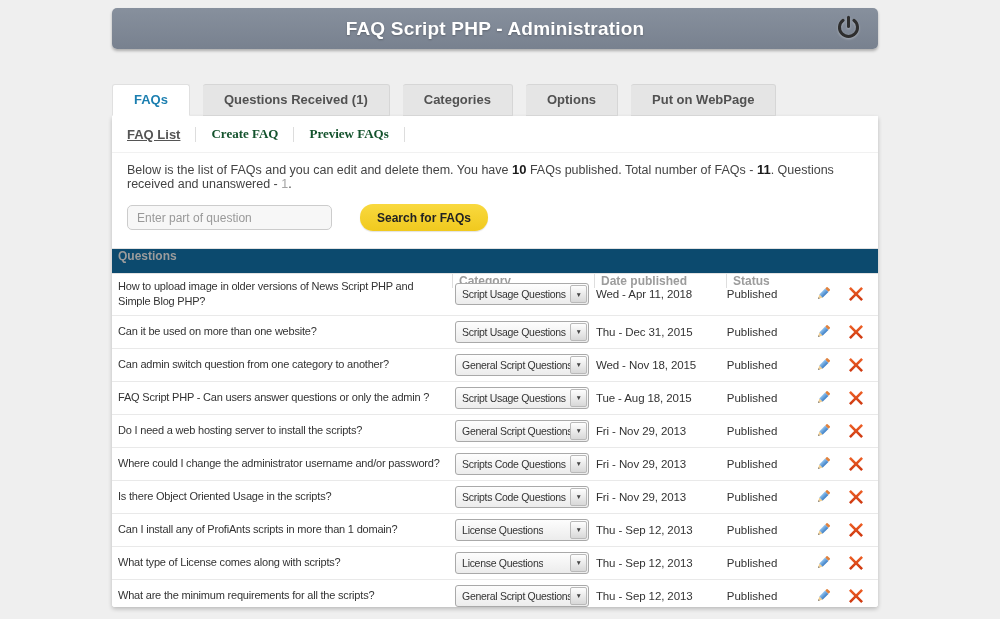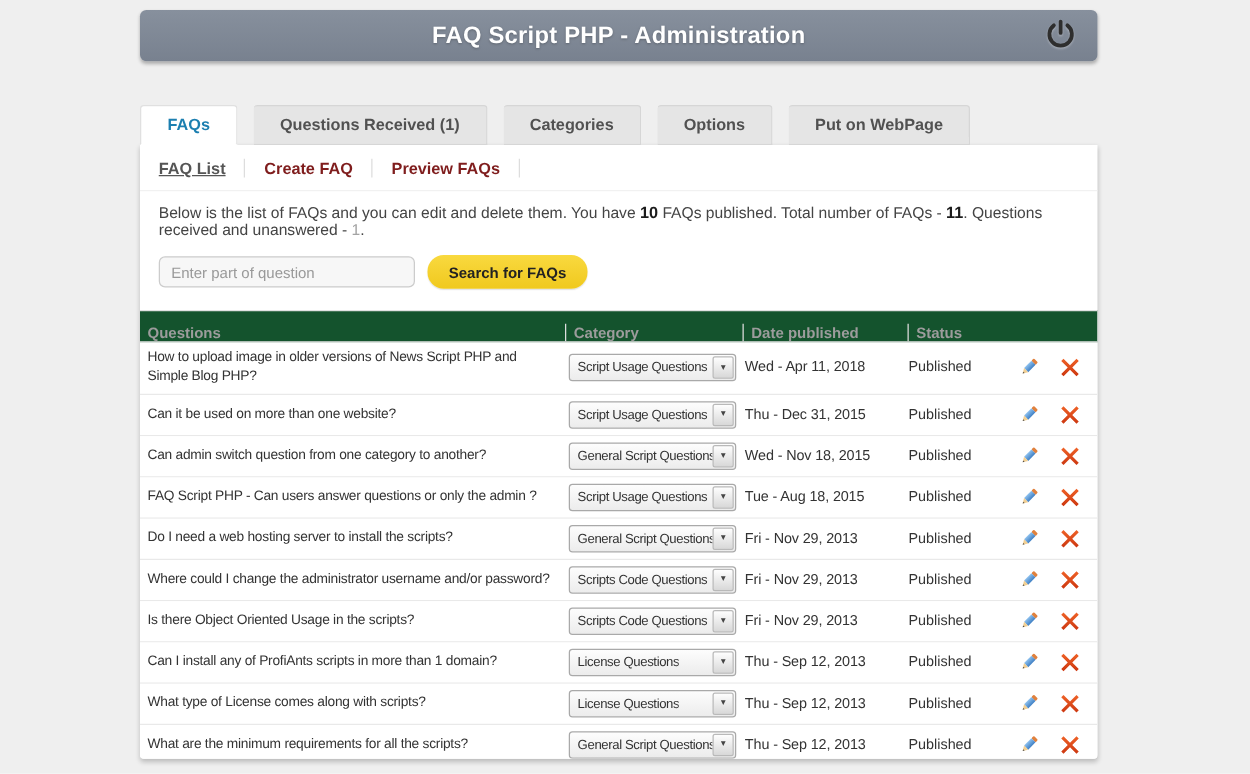--- a/index.html
+++ b/index.html
@@ -50,50 +50,50 @@
     background: #ffffff;
     box-shadow: 0 2px 4px rgba(0,0,0,0.22);
     border-radius: 0 0 3px 3px;
     overflow: hidden; z-index: 2;
   }
 
   
   .subnav { display: flex; align-items: center; height: 37px; padding-left: 15px; border-bottom: 1px solid #f1f1f1; }
   .subnav-item { font-size: 13px; font-weight: bold; margin-right: 15px; cursor: pointer; white-space: nowrap; }
   .subnav-item.active { color: #555555; text-decoration: underline; }
-  .subnav-item.link { color: #7f1d1d; text-decoration: none; }
+  .subnav-item.link { color: #14532d; text-decoration: none; font-family: Liberation Serif, serif; }
   .subnav-divider { width: 1px; height: 15px; background: #dddddd; margin-right: 15px; }
 
   
   .intro { padding: 9px 15px 0 15px; font-size: 12.5px; color: #444444; }
   .intro b { color: #1b1b1b; font-size: 13px; }
   .intro .muted { color: #a3a3a3; }
 
   
-  .search-row { display: flex; align-items: center; padding: 13px 15px 12px 15px; }
+  .search-row { display: flex; align-items: center; padding: 13px 15px 12px 15px; gap: 18px; }
   .search-input {
     width: 205px; height: 25px; border: 1px solid #cccccc; border-radius: 5px;
     background: #f7f7f7; padding: 0 9px; font-size: 12px; color: #333;
     font-family: "Liberation Sans", sans-serif; outline: none;
   }
   .search-input::placeholder { color: #999999; }
   .search-btn {
     margin-left: 10px; height: 27px; padding: 4px 17px;
     background: linear-gradient(#f9d93f, #f0c91e);
     border: none; border-radius: 13px;
     font-size: 12px; font-weight: bold; color: #222222;
     font-family: "Liberation Sans", sans-serif; cursor: pointer;
     box-shadow: 0 1px 1px rgba(0,0,0,0.12);
   }
 
   
   .faq-table { margin-top: 5px; width: 100%; }
   .thead {
-    display: flex; align-items: flex-end; height: 26px;
-    background: #14532d; border-top: 1px solid #e2e2e2; border-bottom: 1px solid #e2e2e2;
+    display: flex; align-items: flex-start; height: 26px;
+    background: #0c4a6e; border-top: 1px solid #e2e2e2; border-bottom: 1px solid #e2e2e2;
   }
   .th {
     display: flex; align-items: center; padding-left: 6px;
     color: #9c9c9c; font-size: 12px; font-weight: bold;
   }
   .th + .th { border-left: 1px solid #dedede; margin-top: 25px; }
   .col-q { width: 340px; }
   .col-cat { width: 142px; }
   .col-date { width: 132px; }
   .col-status { width: 94px; }

